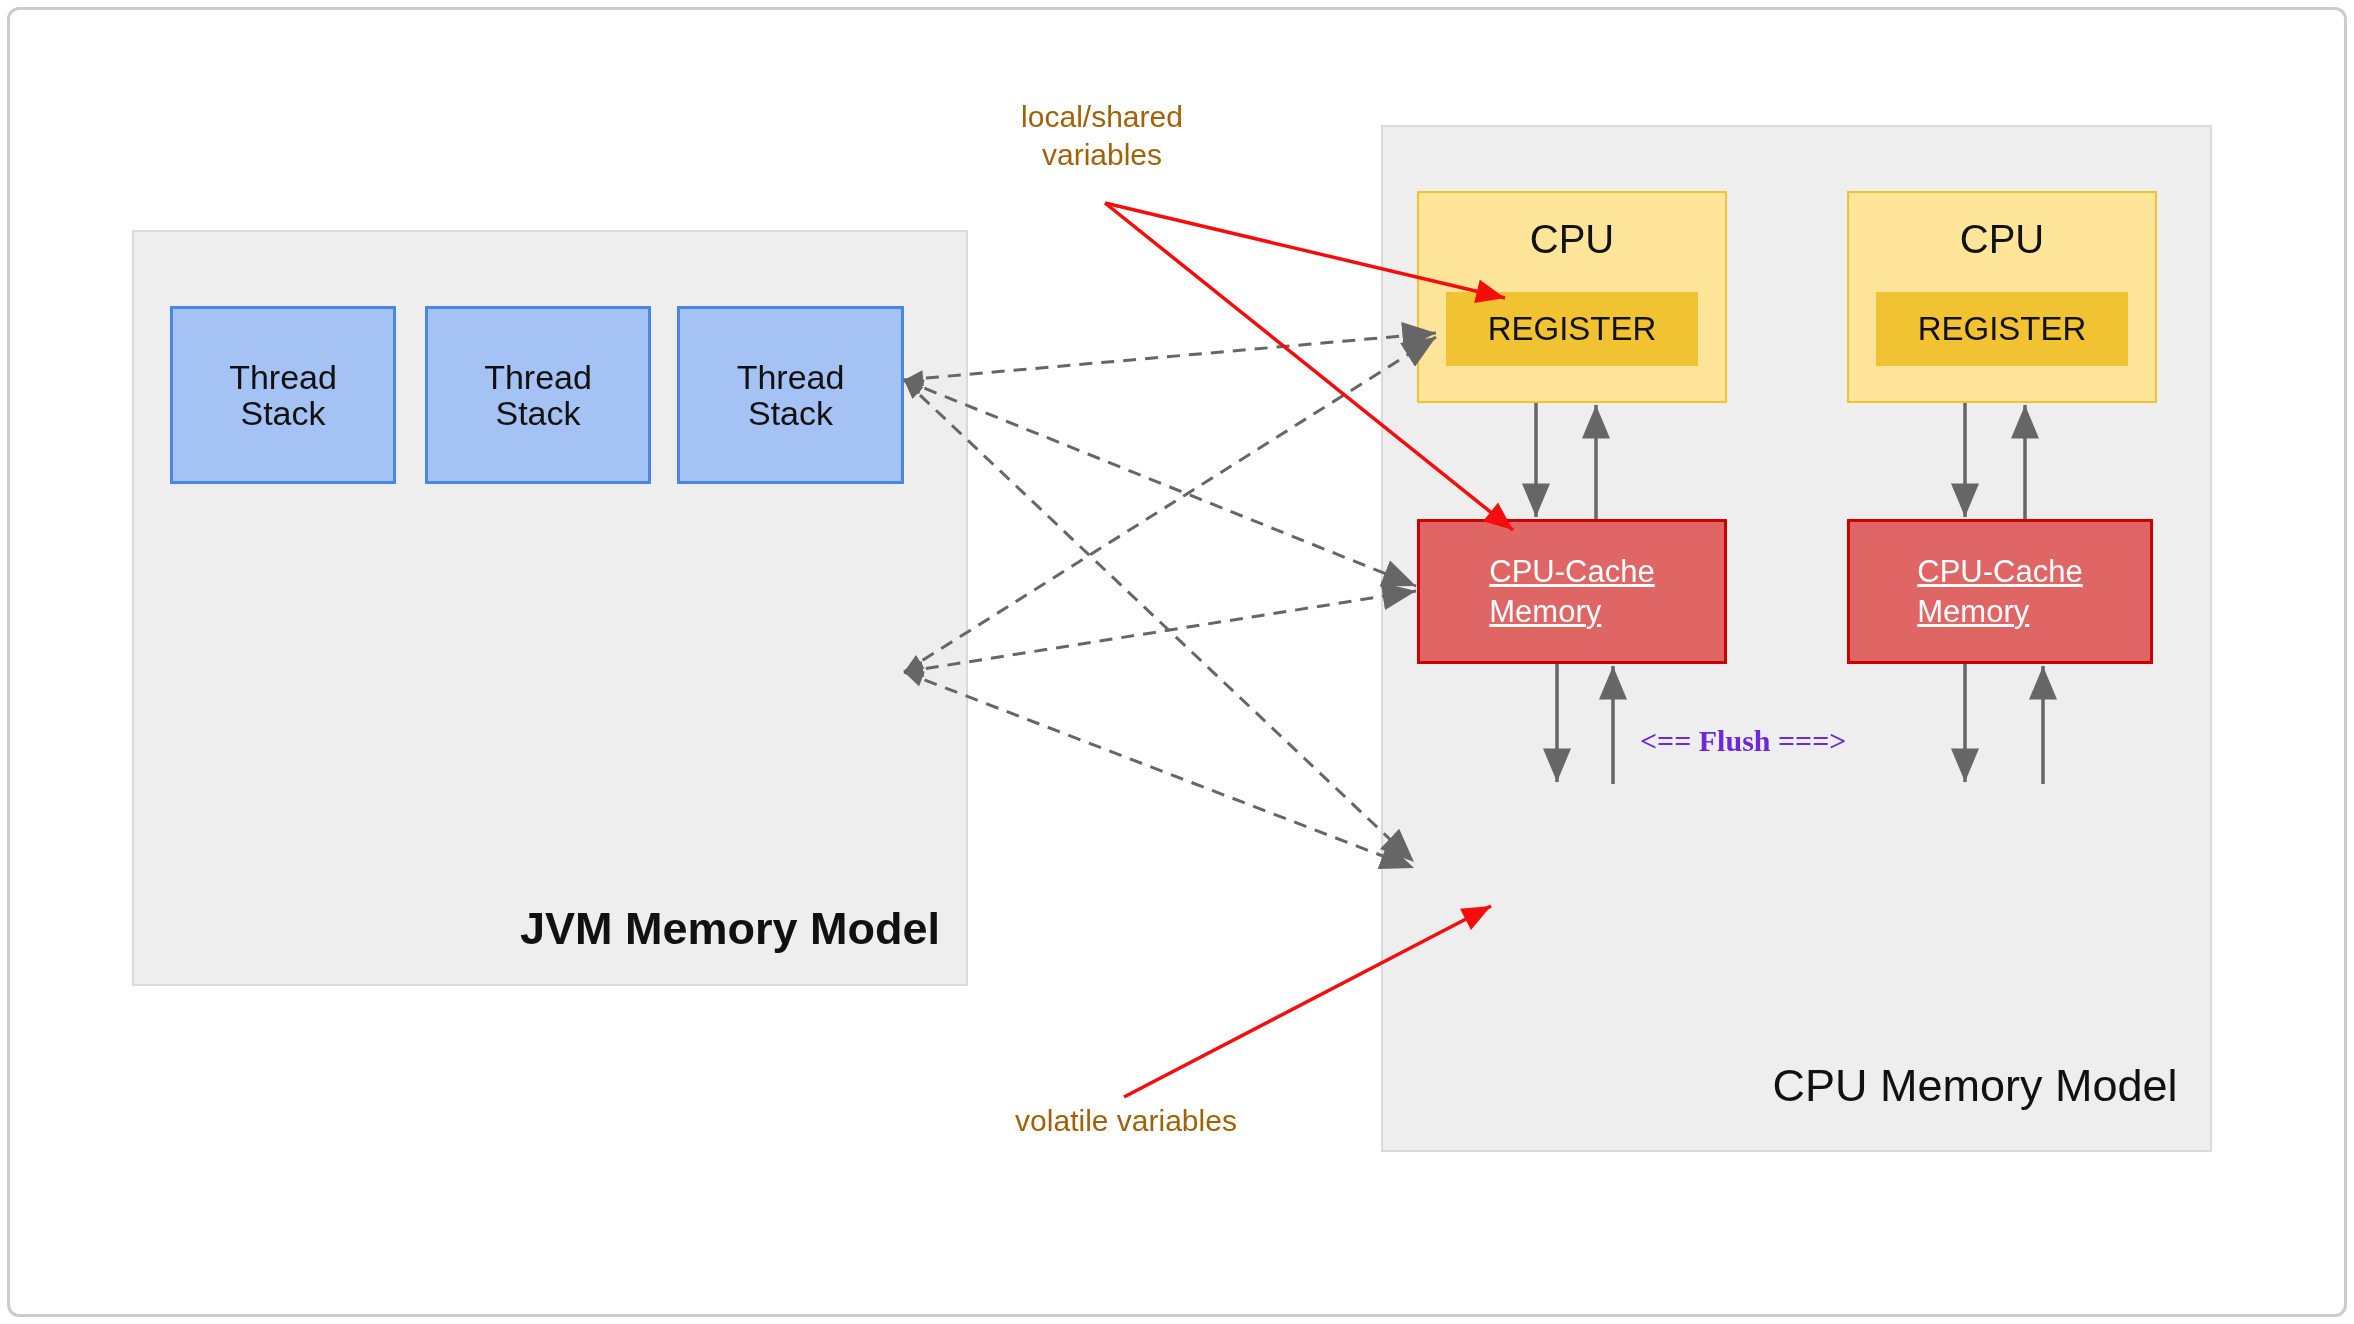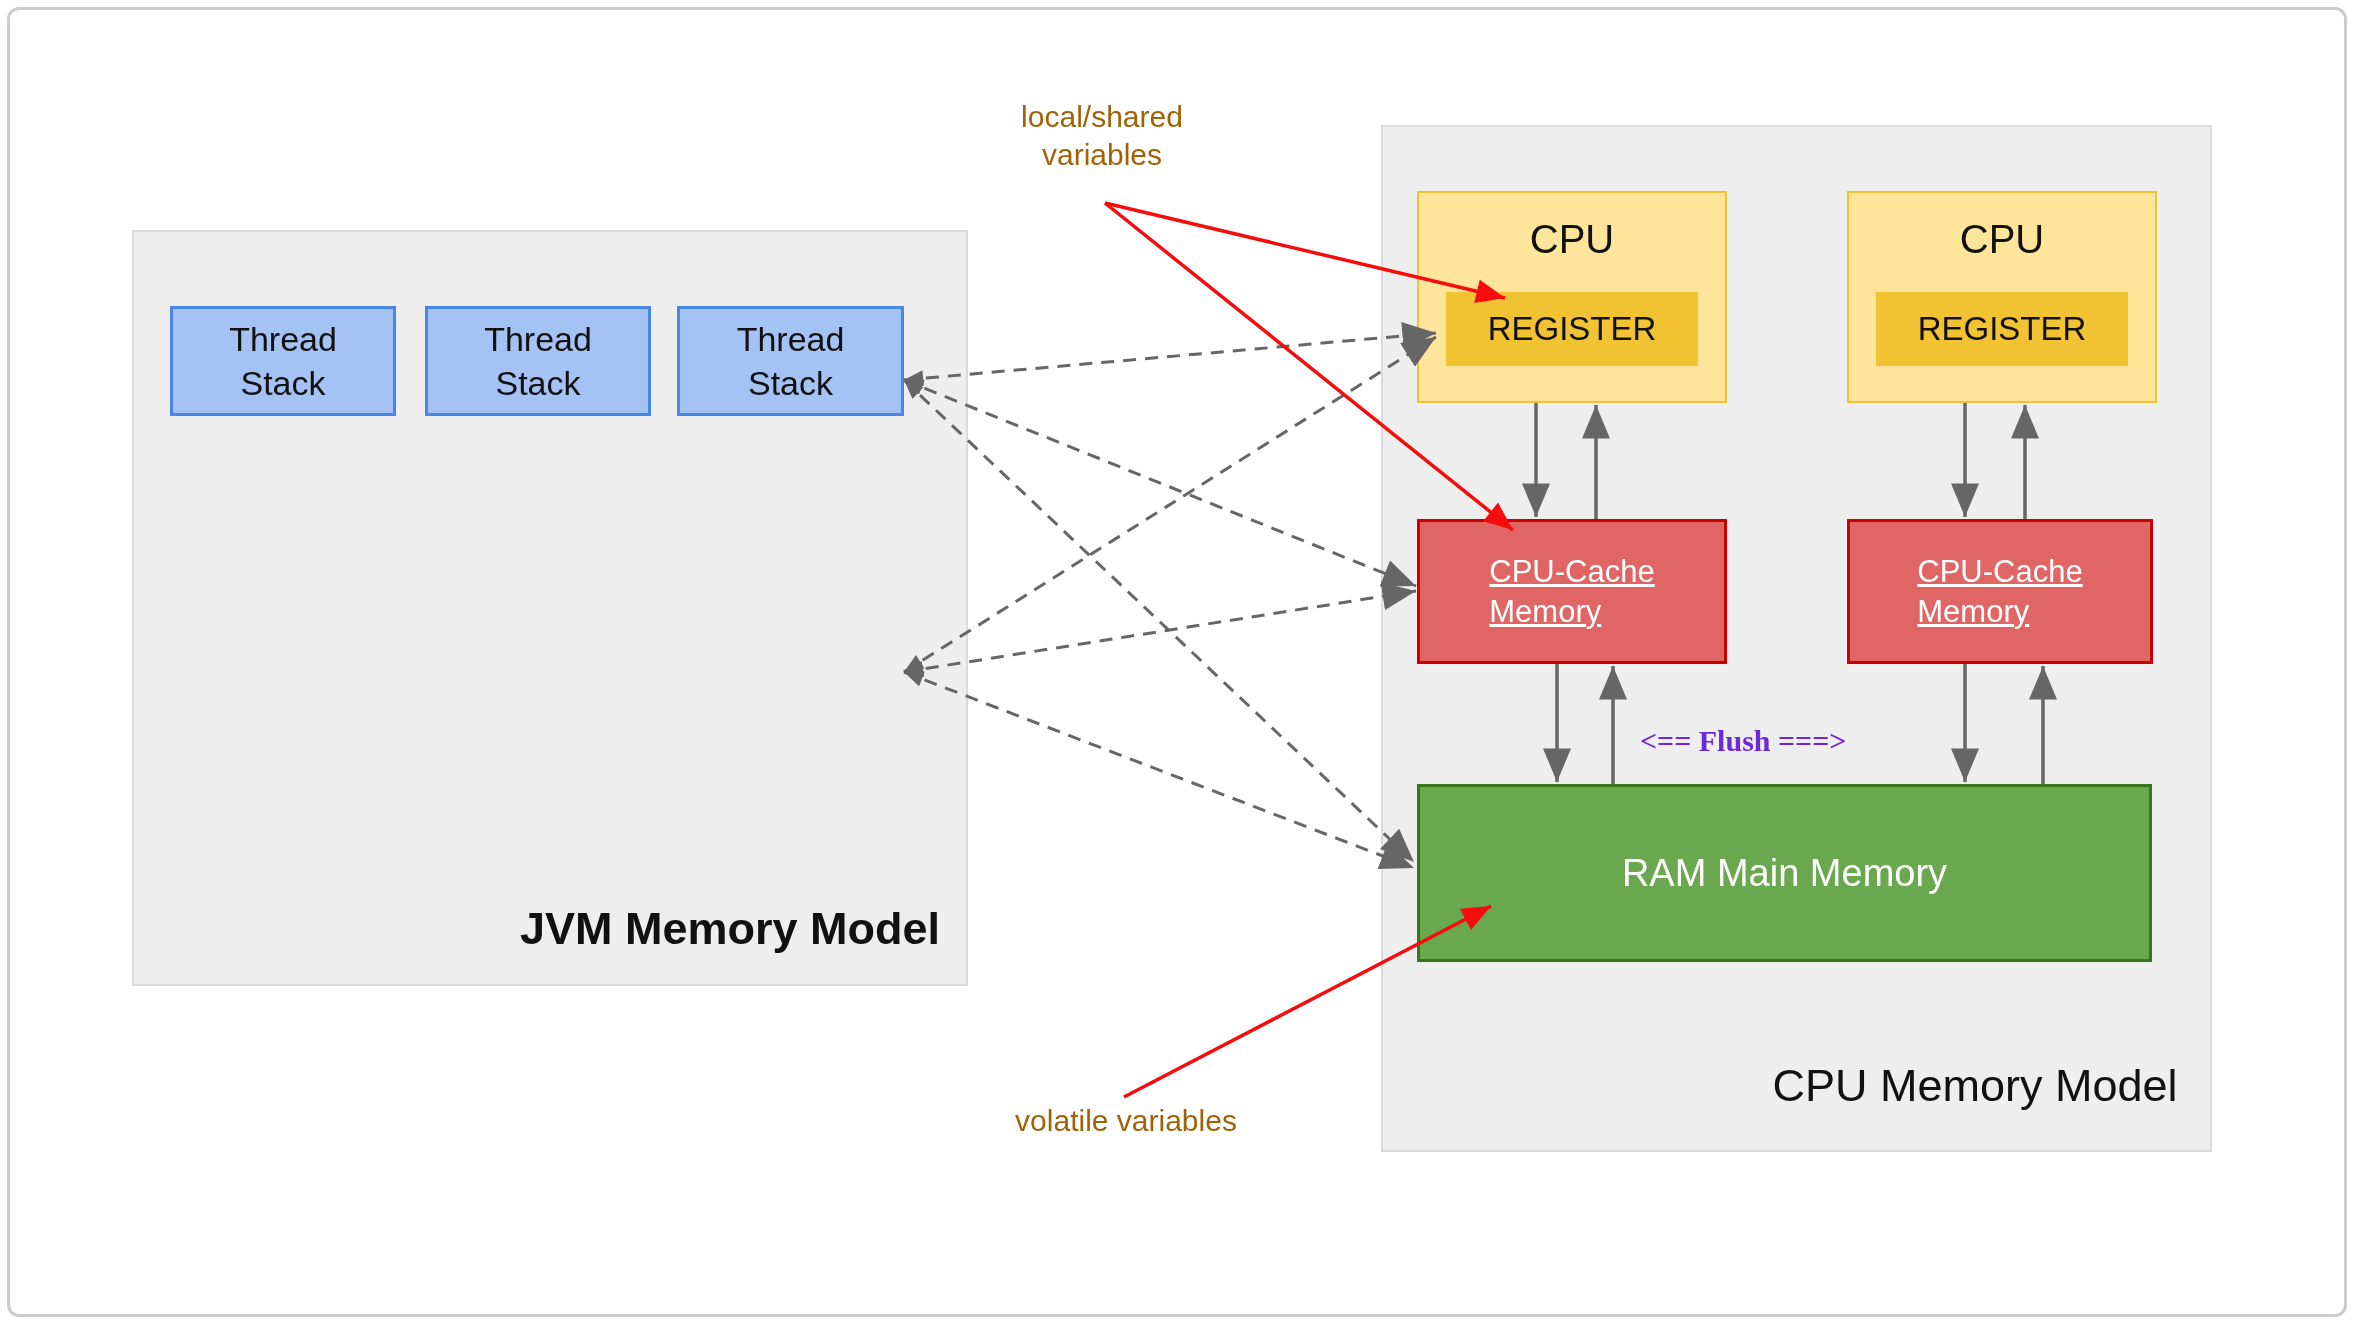--- a/index.html
+++ b/index.html
@@ -31,22 +31,22 @@
   .box {
     position: absolute;
     box-sizing: border-box;
     display: flex; align-items: center; justify-content: center;
     text-align: center;
     white-space: pre-line;
   }
   .thread-stack {
     background: #a4c2f4;
     border: 3px solid #4a86e8;
-    font-size: 34px; line-height: 44px; color: #111111;
-    width: 226px; height: 110px; top: 306px;
+    font-size: 34px; line-height: 36px; color: #111111;
+    width: 226px; height: 178px; top: 306px;
   }
   #thread-stack-1 { left: 170px; }
   #thread-stack-2 { left: 425px; }
   #thread-stack-3 { left: 677px; width: 227px; }
 
   #heap-box {
     left: 173px; top: 562px; width: 731px; height: 220px;
     background: #e69138; border: 3px solid #b45f06;
     color: #ffffff; font-size: 38px;
   }
@@ -151,23 +151,20 @@
 
   <div class="cache-box" id="cache-box-1">
     <span>CPU-Cache
 Memory</span>
   </div>
   <div class="cache-box" id="cache-box-2">
     <span>CPU-Cache
 Memory</span>
   </div>
 
-  <div class="box" id="ram-box">
-    <span>RAM Main Memory</span>
-  </div>
 
   <div id="flush-label">&lt;== Flush ===&gt;</div>
   <div class="model-title" id="cpu-title">CPU Memory Model</div>
 
   <div class="annotation" id="local-shared-label">local/shared
 variables</div>
   <div class="annotation" id="volatile-label">volatile variables</div>
 
   <svg id="arrow-layer" viewBox="0 0 2354 1324" xmlns="http://www.w3.org/2000/svg">
     <defs>

